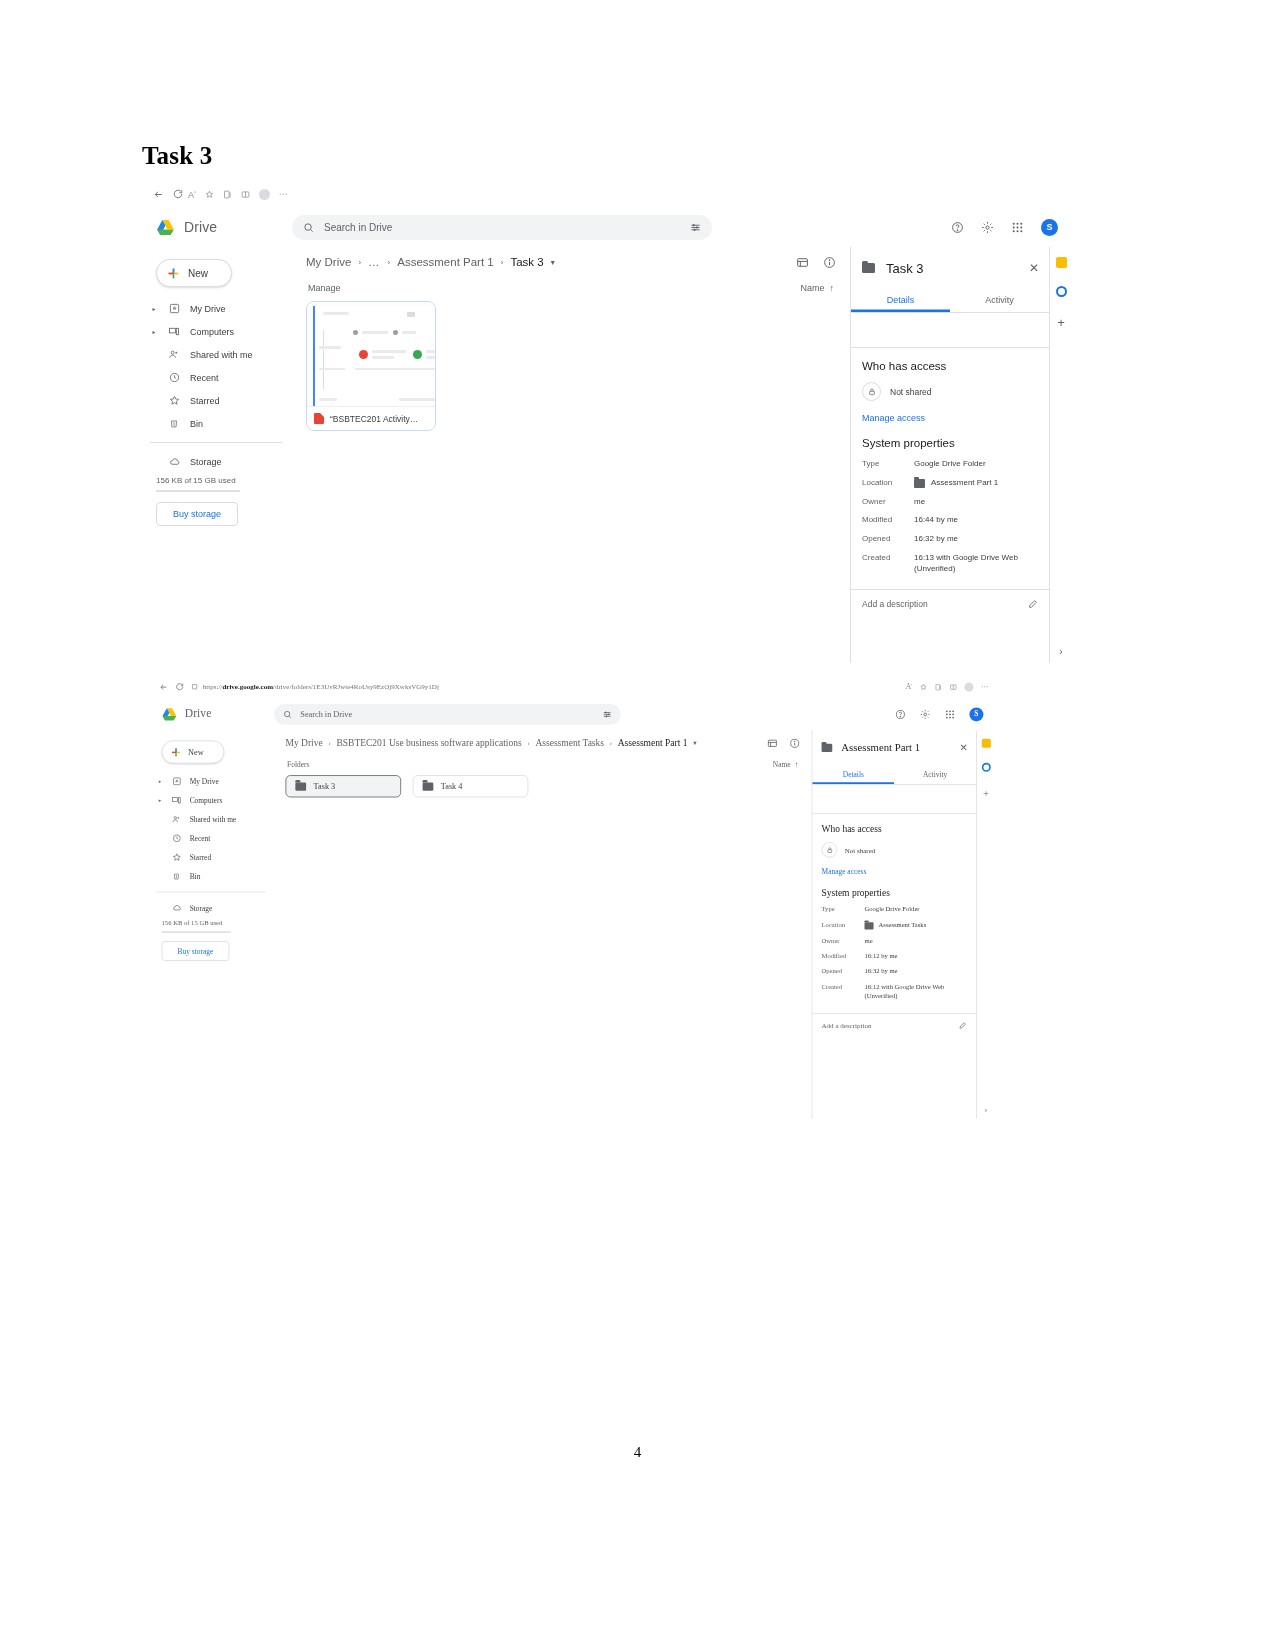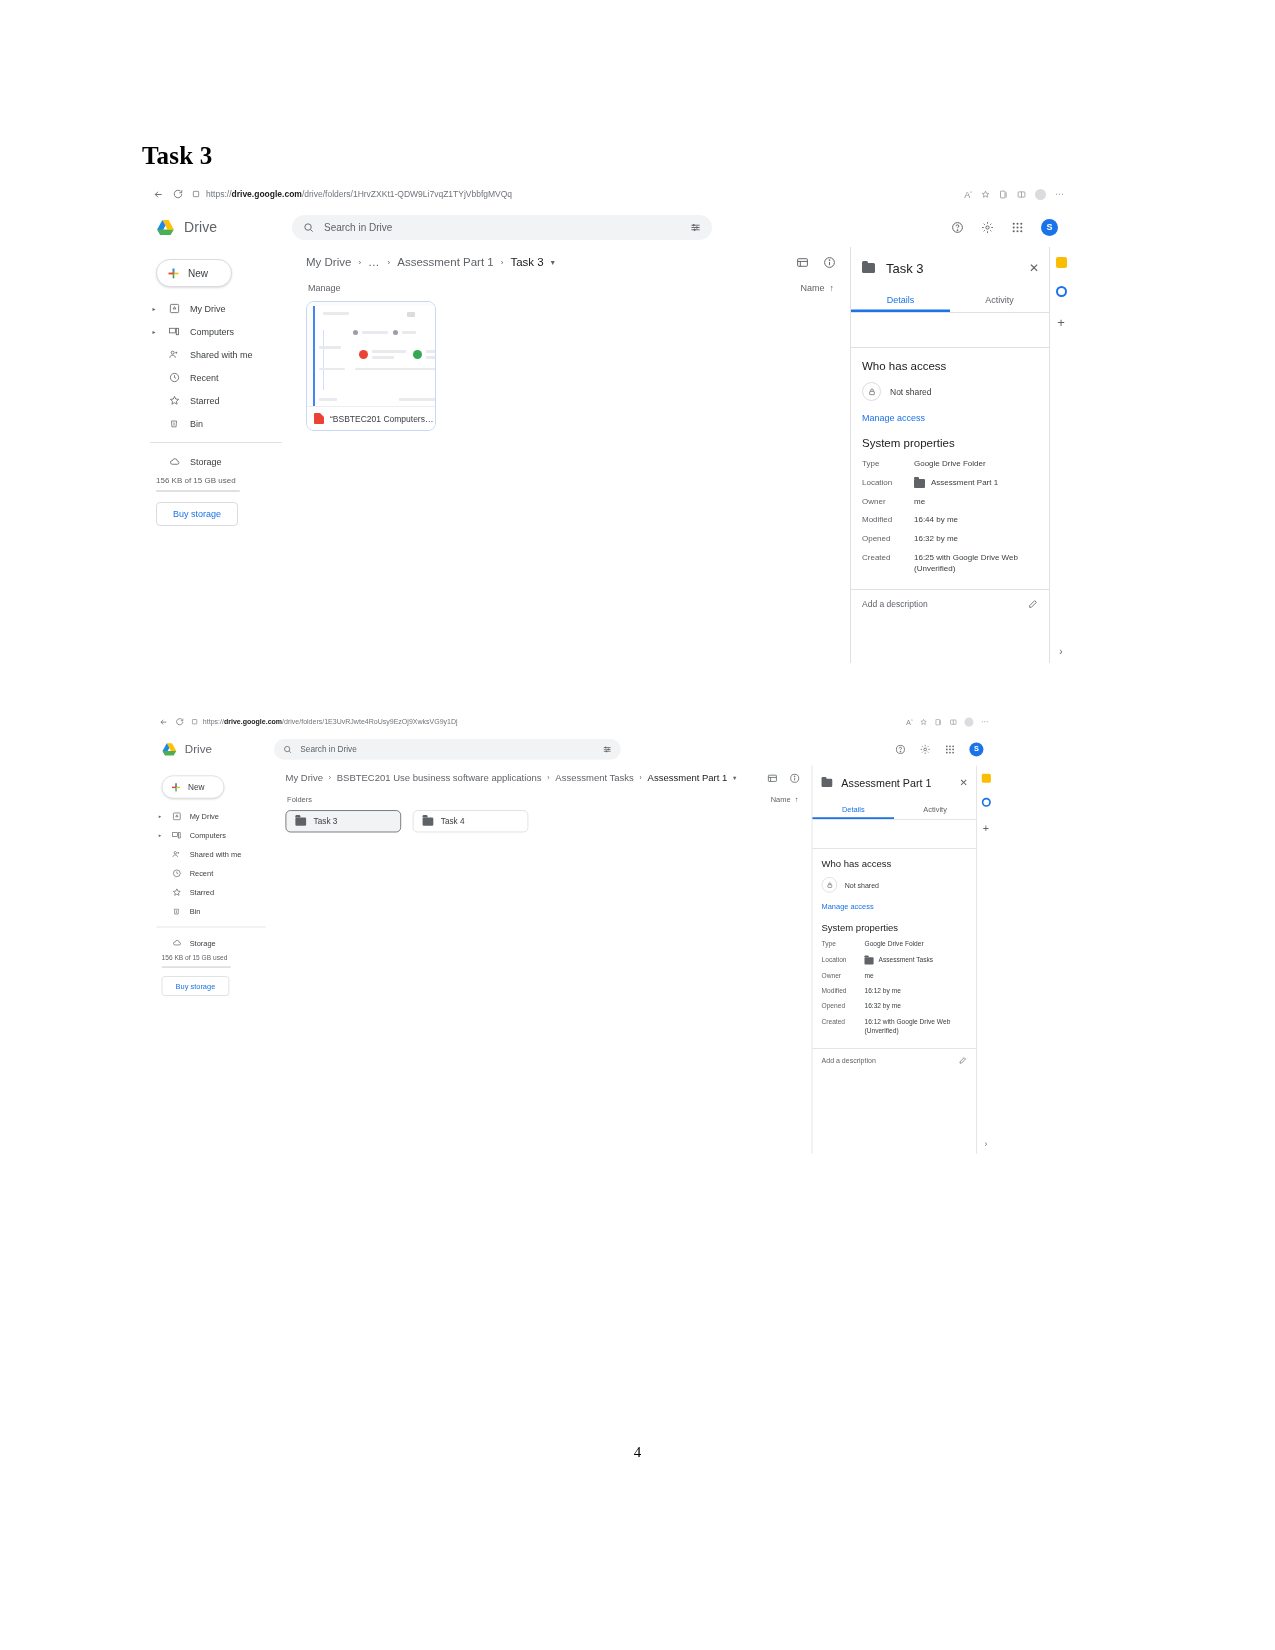--- a/index.html
+++ b/index.html
@@ -37,21 +37,21 @@
     color: #000;
   }
 
   
   .shot {
     position: absolute;
     background: #fff;
     overflow: hidden;
   }
   #shot1 { left: 142px; top: 181px;  width: 930px; height: 482px; }
-  #shot2 { left: 150px; top: 711px;  width: 845px; height: 443px; }
+  #shot2 { left: 150px; top: 676px;  width: 845px; height: 443px; font-family: Liberation Serif, serif; }
 
   
   .inner { position: absolute; left: 0; top: 0; transform-origin: 0 0; }
   #shot1 .inner { width: 930px; height: 482px; }
   #shot2 .inner { width: 1023px; height: 536px; transform: scale(.826); }
 
   
   .chrome {
     position: relative;
     height: 26px;
@@ -336,28 +336,20 @@
       <div class="chrome-btn">
         <svg width="11" height="11" viewBox="0 0 24 24" fill="none" stroke="#5f6368" stroke-width="2">
             <path d="M19 12H5M11 6l-6 6 6 6"></path>
           </svg>
       </div>
       <div class="chrome-btn">
         <svg width="10" height="10" viewBox="0 0 24 24" fill="none" stroke="#5f6368" stroke-width="2">
             <path d="M21 12a9 9 0 1 1-3-6.7"></path>
             <path d="M21 3v6h-6"></path>
           </svg>
-      </div>
-      <div class="url-pill">
-        <span class="lock">
-          <svg width="8" height="8" viewBox="0 0 24 24" fill="none" stroke="#5f6368" stroke-width="2">
-              <rect x="4" y="4" width="16" height="16" rx="2"></rect>
-            </svg>
-        </span>
-        <span><span>https://</span><b>drive.google.com</b><span>/drive/folders/1HrvZXKt1-QDW9Li7vqZ1TYjVbbfgMVQq</span></span>
       </div>
       <div class="chrome-right">
         <span class="ci">A<sup style="font-size:5px">ⁿ</sup></span>
         <span class="ci">
           <svg width="9" height="9" viewBox="0 0 24 24" fill="none" stroke="#5f6368" stroke-width="2">
               <path d="M12 3l2.6 5.6 6 .7-4.4 4.1 1.2 6-5.4-3-5.4 3 1.2-6L3.4 9.3l6-.7z"></path>
             </svg>
         </span>
         <span class="ci">
           <svg width="9" height="9" viewBox="0 0 24 24" fill="none" stroke="#5f6368" stroke-width="2">
@@ -585,21 +577,21 @@
                   <div class="mini-bar" style="left:111px;top:44px;width:30px;height:3px;"></div>
                   <div class="mini-bar" style="left:111px;top:50px;width:20px;height:3px;"></div>
                   <div class="mini-bar" style="left:4px;top:62px;width:26px;height:2px;"></div>
                   <div class="mini-bar" style="left:40px;top:62px;width:110px;height:2px;"></div>
                   <div class="mini-bar" style="left:4px;top:92px;width:18px;height:3px;"></div>
                   <div class="mini-bar" style="left:84px;top:92px;width:40px;height:3px;"></div>
                 </div>
               </div>
               <div class="file-caption">
                 <span class="pdf-ico"></span>
-                <span>“BSBTEC201 Computers…</span>
+                <span>“BSBTEC201 Activity…</span>
               </div>
             </div>
           </div>
         </div>
 
         <div class="details">
           <div class="det-head">
             <span class="fico"></span>
             <span class="det-title">Task 3</span>
             <span class="det-close">✕</span>
@@ -641,21 +633,21 @@
               <div class="prop">
                   <span class="k">Modified</span>
                   <span class="v">16:44 by me</span>
                 </div>
               <div class="prop">
                   <span class="k">Opened</span>
                   <span class="v">16:32 by me</span>
                 </div>
               <div class="prop">
                   <span class="k">Created</span>
-                  <span class="v">16:25 with Google Drive Web (Unverified)</span>
+                  <span class="v">16:13 with Google Drive Web (Unverified)</span>
                 </div>
             </div>
           </div>
           <div class="add-desc">
             <span>Add a description</span>
             <span class="pencil">
               <svg width="10" height="10" viewBox="0 0 24 24" fill="none" stroke="#5f6368" stroke-width="2">
                   <path d="M4 20h4L20 8l-4-4L4 16z"></path>
                 </svg>
             </span>

